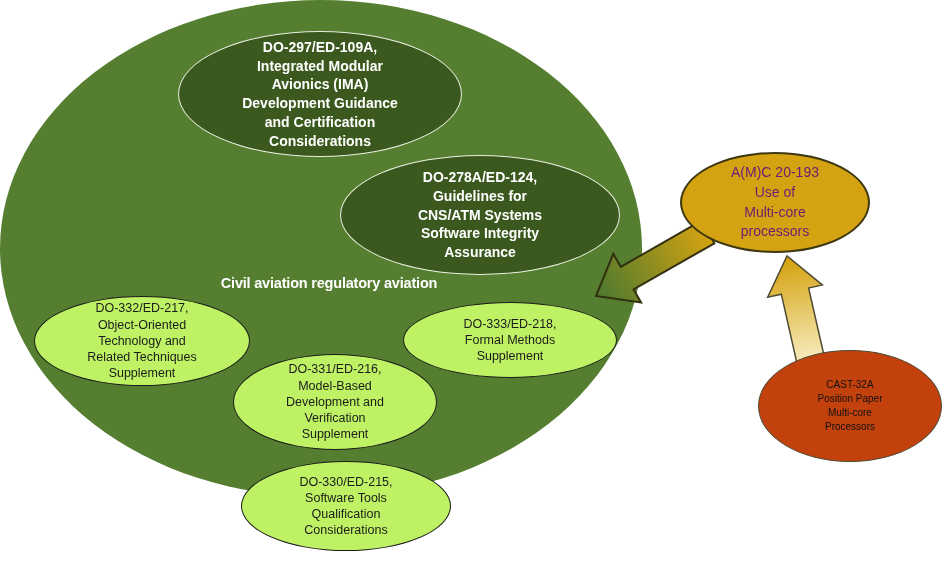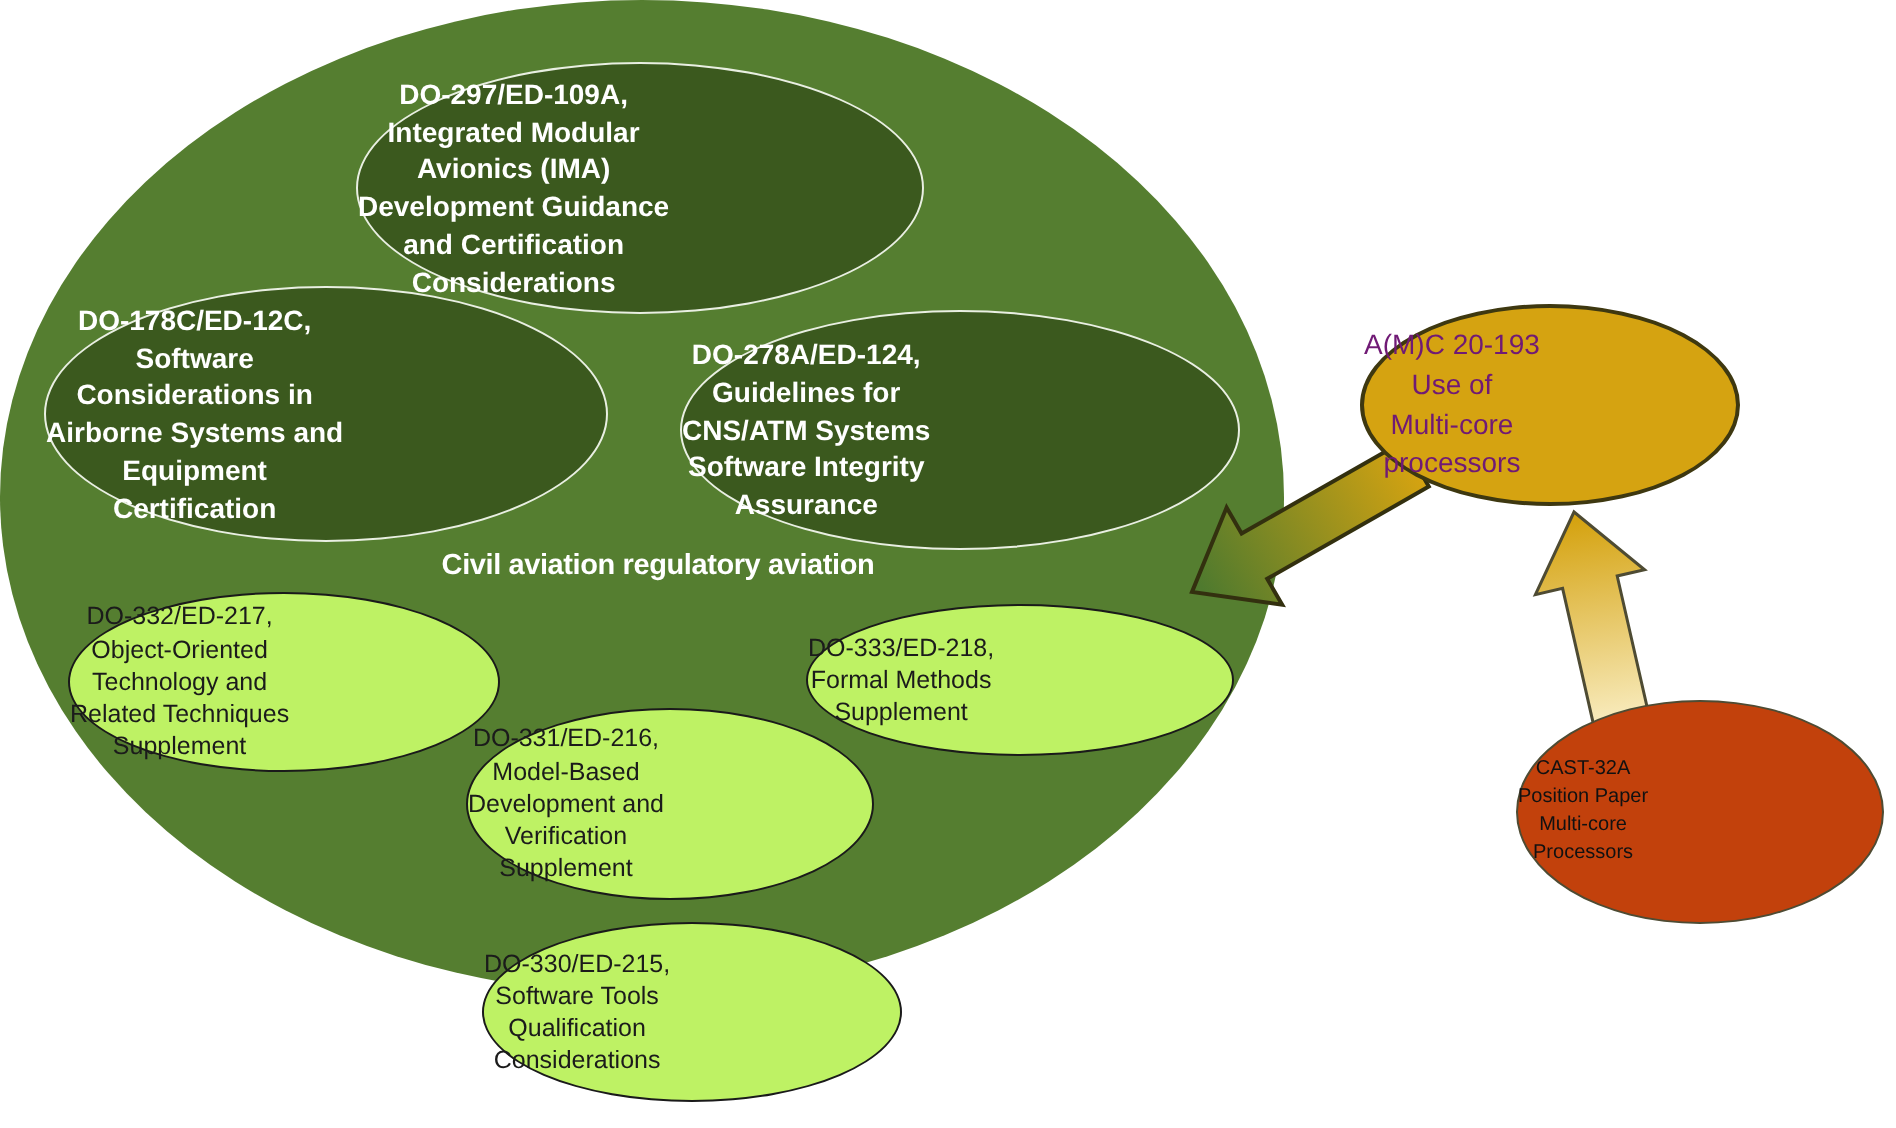--- a/index.html
+++ b/index.html
@@ -8,21 +8,21 @@
     width:948px;height:564px;
     background:#ffffff;
     overflow:hidden;
     font-family:"Liberation Sans", sans-serif;
   }
   .node{
     position:absolute;
     border-radius:50%;
     display:flex;
     align-items:center;
-    justify-content:flex-start;
+    justify-content:center;
     text-align:center;
     white-space:pre-line;
     box-sizing:border-box;
   }
   .big-circle{
     left:8px;top:13px;width:642px;height:497px;
     background:#557E30;
     border-radius:50%;
   }
   .dark-node{
@@ -86,28 +86,20 @@
   <div class="big-circle"></div>
 
   <div class="node dark-node do297">
     <span>DO-297/ED-109A,
 Integrated Modular
 Avionics (IMA)
 Development Guidance
 and Certification
 Considerations</span>
   </div>
-  <div class="node dark-node do178c">
-    <span>DO-178C/ED-12C,
-Software
-Considerations in
-Airborne Systems and
-Equipment
-Certification</span>
-  </div>
   <div class="node dark-node do278a">
     <span>DO-278A/ED-124,
 Guidelines for
 CNS/ATM Systems
 Software Integrity
 Assurance</span>
   </div>
 
   <div class="circle-label">Civil aviation regulatory aviation</div>
 

